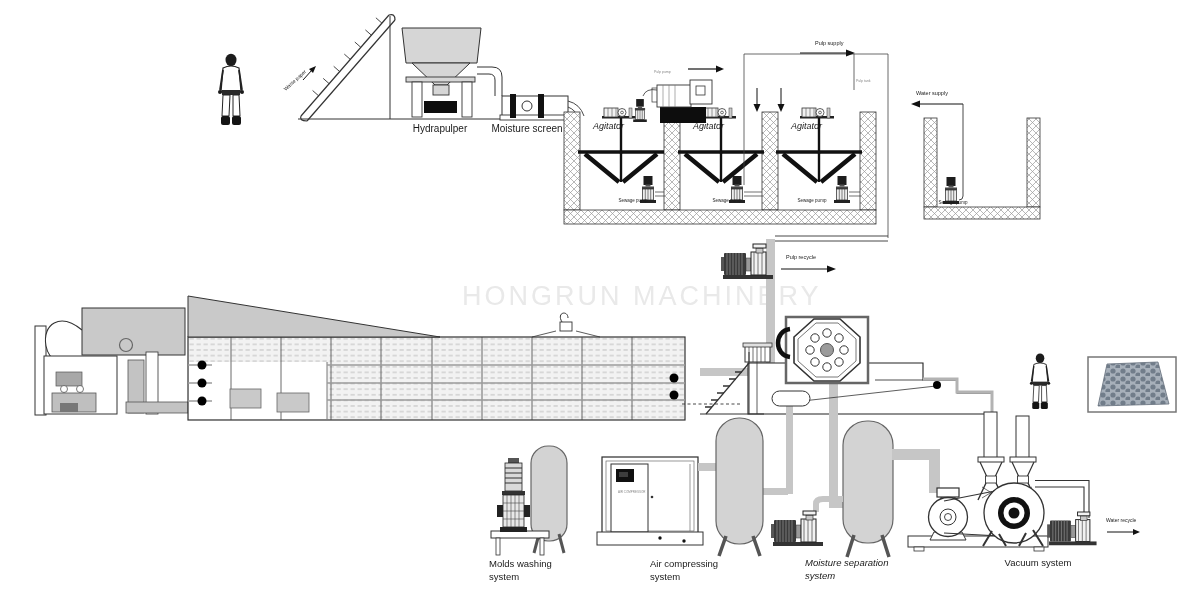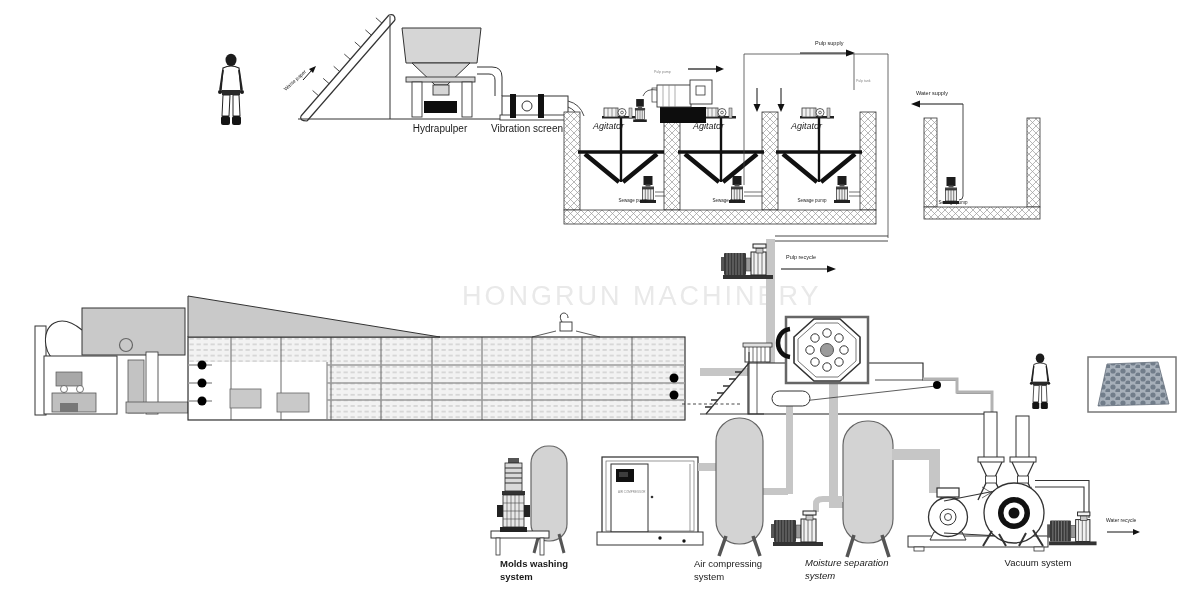--- a/index.html
+++ b/index.html
@@ -397,32 +397,32 @@
       <rect x="1088" y="357" width="88" height="55" fill="#fff" stroke="#777" stroke-width="1.5"></rect>
       <polygon points="1107,364 1158,362 1169,404 1098,406" fill="url(#tray)" stroke="#66707c" stroke-width="0.8"></polygon>
     </g>
 
     <use href="#person-shape" transform="translate(213,52)"></use>
     <use href="#person-shape" transform="translate(1026,352) scale(0.78)"></use>
   </svg>
 
   <div class="lbl f5 rot" style="left:283px;top:88px;">Waste paper</div>
   <div class="lbl f10 c" style="left:440px;top:123px;">Hydrapulper</div>
-  <div class="lbl f10 c" style="left:527px;top:123px;white-space:nowrap;">Vibration screen</div>
+  <div class="lbl f10 c" style="left:527px;top:123px;white-space:nowrap;">Moisture screen</div>
   <div class="lbl f9" style="left:593px;top:121px;">Agitator</div>
   <div class="lbl f9" style="left:693px;top:121px;">Agitator</div>
   <div class="lbl f9" style="left:791px;top:121px;">Agitator</div>
   <div class="lbl f45 c" style="left:633px;top:198px;">Sewage pump</div>
   <div class="lbl f45 c" style="left:727px;top:198px;">Sewage pump</div>
   <div class="lbl f45 c" style="left:812px;top:198px;">Sewage pump</div>
   <div class="lbl f45 c" style="left:953px;top:200px;">Sewage pump</div>
   <div class="lbl f55" style="left:815px;top:40px;">Pulp supply</div>
   <div class="lbl f55" style="left:916px;top:90px;">Water supply</div>
   <div class="lbl f55" style="left:786px;top:254px;">Pulp recycle</div>
   <div class="lbl f5" style="left:1106px;top:518px;">Water recycle</div>
   <div class="lbl tiny" style="left:654px;top:70px;">Pulp pump</div>
   <div class="lbl tiny" style="left:856px;top:79px;">Pulp tank</div>
   <div class="lbl tiny" style="left:618px;top:491px;font-size:3px;">AIR COMPRESSOR</div>
-  <div class="lbl wrap" style="left:500px;top:557px;width:76px;font-weight:bold;">Molds washing system</div>
-  <div class="lbl wrap" style="left:650px;top:557px;width:86px;margin-left:44px;">Air compressing system</div>
+  <div class="lbl wrap" style="left:489px;top:557px;width:76px;">Molds washing system</div>
+  <div class="lbl wrap" style="left:650px;top:557px;width:86px;">Air compressing system</div>
   <div class="lbl wrap" style="left:805px;top:556px;width:98px;font-style:italic;">Moisture separation system</div>
   <div class="lbl wrap" style="left:973px;top:556px;width:130px;text-align:center;">Vacuum system</div>
 </div>
 
 </body></html>

